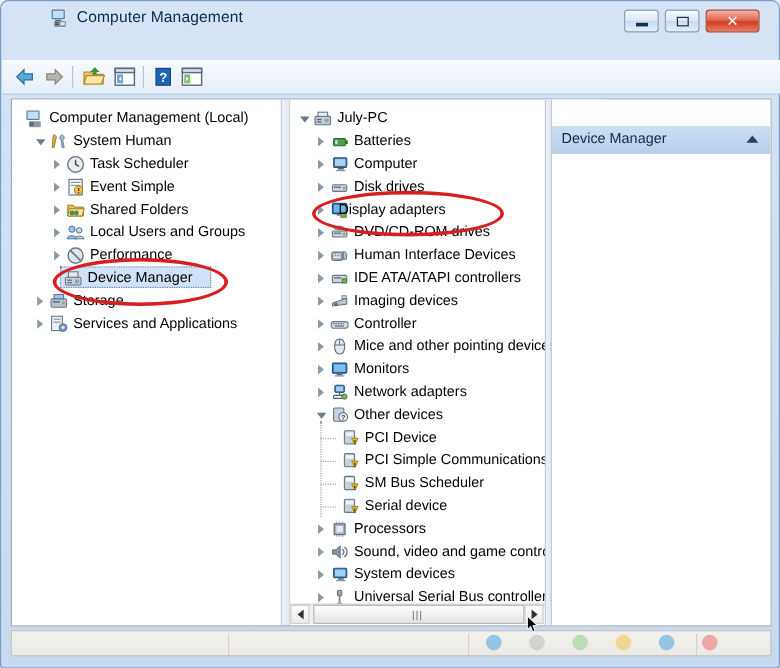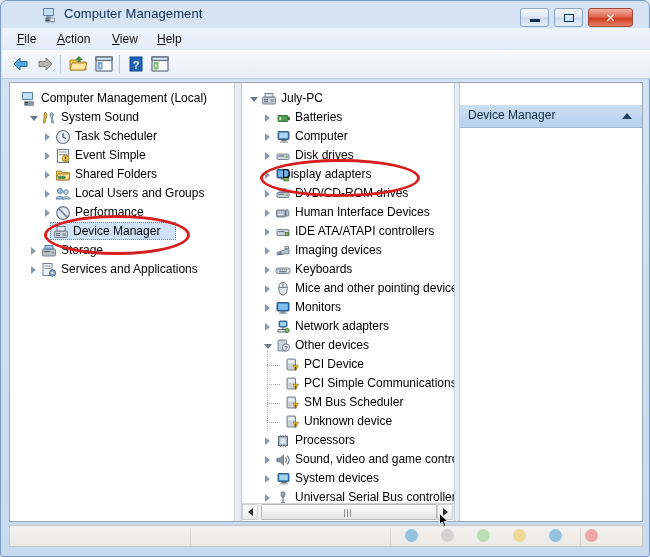--- a/index.html
+++ b/index.html
@@ -241,26 +241,20 @@
     <div class="wbtn" id="btn-max">
       <div class="wbtn-glyph">
           <div class="max-box"></div>
         </div>
     </div>
     <div class="wbtn" id="btn-close">
       <div class="wbtn-glyph">✕</div>
     </div>
   </div>
 
-  <div id="menubar">
-    <div class="menu-item" style="left:8px"><u>F</u>ile</div>
-    <div class="menu-item" style="left:48px"><u>A</u>ction</div>
-    <div class="menu-item" style="left:103px"><u>V</u>iew</div>
-    <div class="menu-item" style="left:148px"><u>H</u>elp</div>
-  </div>
 
   <div id="toolbar">
     <svg class="tbtn" style="left:9px" viewBox="0 0 20 20">
       <path d="M9 4 L3 10 L9 16 L9 12.5 L16 12.5 L16 7.5 L9 7.5 Z" fill="#58a8dd" stroke="#2d6f9e" stroke-width="1"></path>
     </svg>
     <svg class="tbtn" style="left:33px" viewBox="0 0 20 20">
       <path d="M11 4 L17 10 L11 16 L11 12.5 L4 12.5 L4 7.5 L11 7.5 Z" fill="#b5b5ad" stroke="#87877e" stroke-width="1"></path>
     </svg>
     <div class="tsep" style="left:58px"></div>
     <svg class="tbtn" style="left:66px" viewBox="0 0 20 20">
@@ -303,21 +297,21 @@
       </div>
 
       <div class="row" style="left:4px;top:25px">
         <span class="tw" style="left:14px">
             <i class="tw-e"></i>
           </span>
         <svg class="ico" style="left:27px" viewBox="0 0 16 16">
           <path d="M4 2 L6 4 L4 13 L2.5 13 L3.2 4 Z" fill="#d9b24c" stroke="#8a6d1e" stroke-width=".7"></path>
           <path d="M11 2.5 C13 3.5 13 6 11.3 6.8 L12.5 13 L10.8 13 L10 6.8 C8.4 6 8.4 3.5 10.3 2.5 Z" fill="#9fb6c9" stroke="#5f7b92" stroke-width=".7"></path>
         </svg>
-        <span class="lbl" style="left:47px">System Sound</span>
+        <span class="lbl" style="left:47px">System Human</span>
       </div>
 
       <div class="row" style="left:4px;top:44px">
         <span class="tw" style="left:28px">
             <i class="tw-c"></i>
           </span>
         <svg class="ico" style="left:41px" viewBox="0 0 16 16">
           <circle cx="8" cy="8" r="6.5" fill="#e9eef3" stroke="#68798a" stroke-width="1.2"></circle>
           <path d="M8 4.2 L8 8 L10.8 9.6" stroke="#3c4c5c" stroke-width="1.2" fill="none"></path>
         </svg>
@@ -543,21 +537,21 @@
           </span>
         <svg class="ico" style="left:29px" viewBox="0 0 16 16">
           <rect x="1" y="6" width="14" height="5.5" rx="2" fill="#d4dce4" stroke="#6a7683" stroke-width=".9"></rect>
           <rect x="2.6" y="7.2" width="1.3" height="1.1" fill="#6a7683"></rect>
             <rect x="4.6" y="7.2" width="1.3" height="1.1" fill="#6a7683"></rect>
           <rect x="6.6" y="7.2" width="1.3" height="1.1" fill="#6a7683"></rect>
             <rect x="8.6" y="7.2" width="1.3" height="1.1" fill="#6a7683"></rect>
           <rect x="10.6" y="7.2" width="1.3" height="1.1" fill="#6a7683"></rect>
           <rect x="4" y="9.1" width="7.5" height="1.2" fill="#6a7683"></rect>
         </svg>
-        <span class="lbl" style="left:49px">Keyboards</span>
+        <span class="lbl" style="left:49px">Controller</span>
       </div>
 
       <div class="row" style="left:4px;top:196px">
         <span class="tw" style="left:16px">
             <i class="tw-c"></i>
           </span>
         <svg class="ico" style="left:29px" viewBox="0 0 16 16">
           <path d="M8 1.5 C11 1.5 12.2 4 12.2 7.5 C12.2 11.5 10.5 14 8 14 C5.5 14 3.8 11.5 3.8 7.5 C3.8 4 5 1.5 8 1.5 Z" fill="#e3e9ef" stroke="#5f6b78" stroke-width=".9"></path>
           <path d="M8 1.6 L8 6.5" stroke="#5f6b78" stroke-width=".8"></path>
           <path d="M3.9 6.5 L12.1 6.5" stroke="#5f6b78" stroke-width=".8"></path>
@@ -643,21 +637,21 @@
       </div>
 
       <div class="row" style="left:4px;top:329px">
         <svg class="ico" style="left:38px" viewBox="0 0 16 16">
           <rect x="3" y="2" width="8.5" height="11" rx="1" fill="#c8d1da" stroke="#6a7683" stroke-width=".9"></rect>
           <rect x="4.3" y="3.3" width="6" height="3" fill="#eef3f8"></rect>
           <path d="M9 8.2 L14.4 8.2 L11.7 13.6 Z" fill="#f2c431" stroke="#9c7a10" stroke-width=".8"></path>
           <rect x="11.2" y="9.6" width="1" height="2.1" fill="#3b2f05"></rect>
             <rect x="11.2" y="12.2" width="1" height="1" fill="#3b2f05"></rect>
         </svg>
-        <span class="lbl" style="left:58px">Unknown device</span>
+        <span class="lbl" style="left:58px">Serial device</span>
       </div>
 
       <div class="row" style="left:4px;top:348px">
         <span class="tw" style="left:16px">
             <i class="tw-c"></i>
           </span>
         <svg class="ico" style="left:29px" viewBox="0 0 16 16">
           <rect x="3.5" y="3.5" width="9" height="9" fill="#a8b4c0" stroke="#5f6b78" stroke-width="1"></rect>
           <rect x="5.3" y="5.3" width="5.4" height="5.4" fill="#e4eaf0"></rect>
           <rect x="5" y="1.8" width="1" height="1.7" fill="#8b97a3"></rect>

